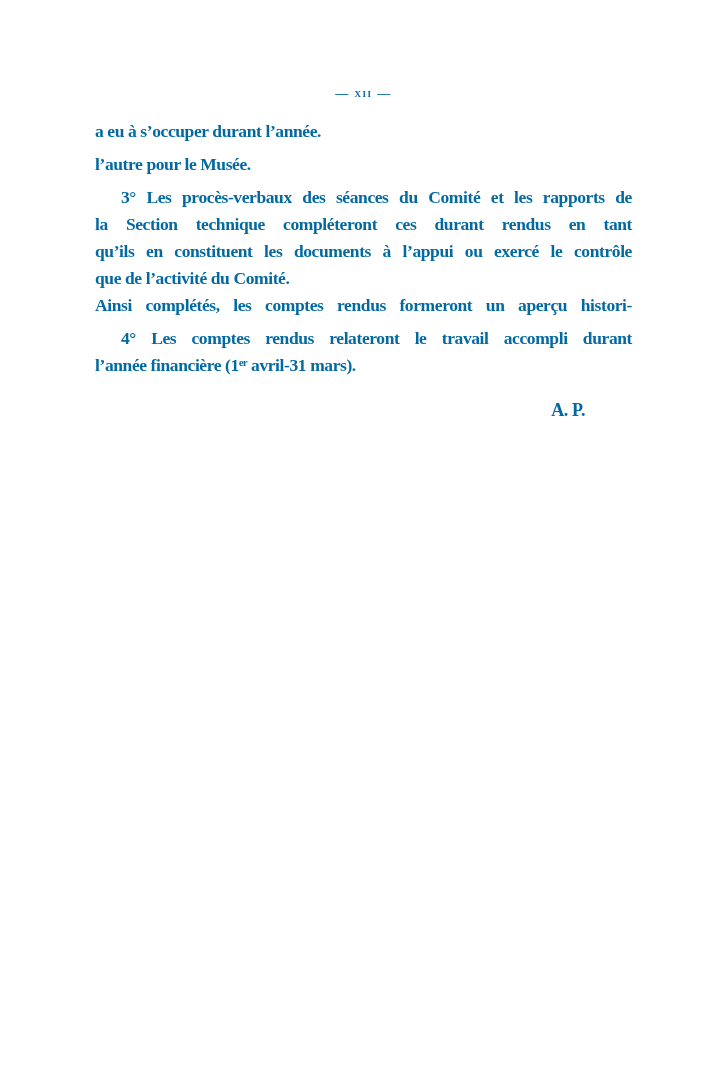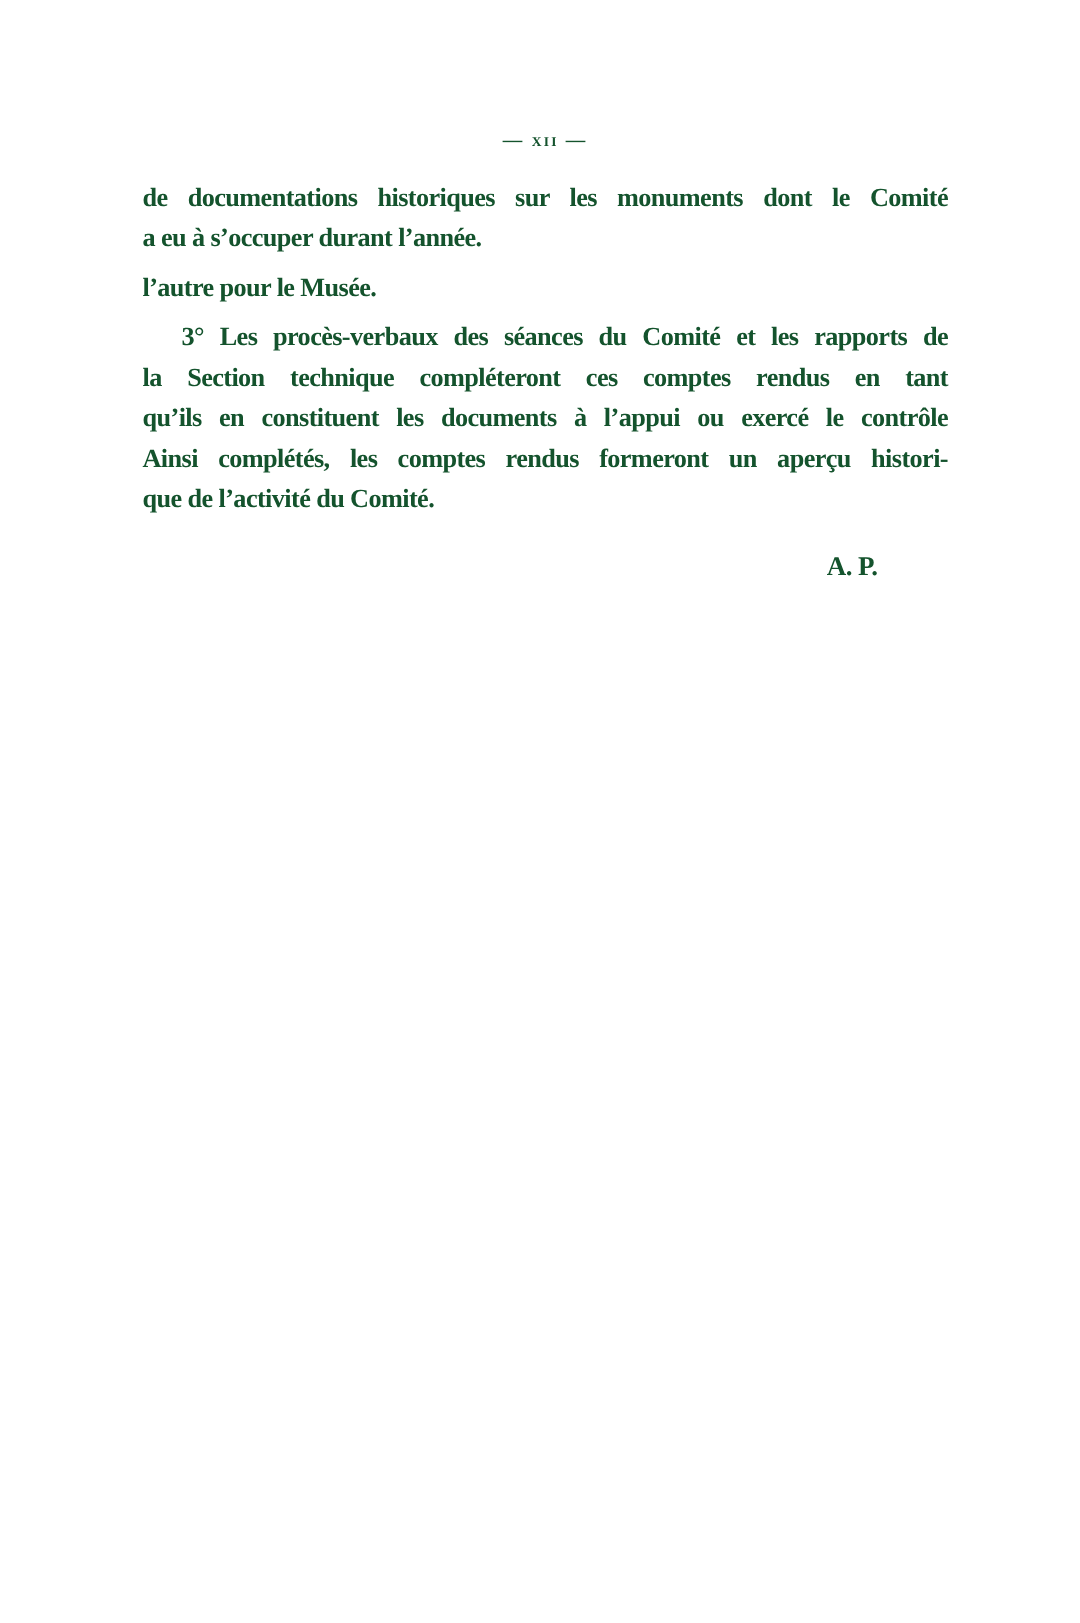--- a/index.html
+++ b/index.html
@@ -7,21 +7,21 @@
       padding: 0;
       background: #ffffff;
     }
     .page {
       position: relative;
       width: 720px;
       height: 1082px;
       background: #ffffff;
       overflow: hidden;
       font-family: "Liberation Serif", "DejaVu Serif", serif;
-      color: #14532d;
+      color: #0369a1;
     }
     .textblock {
       position: absolute;
       left: 95px;
       top: 84px;
       width: 537px;
       font-weight: 700;
       font-size: 17.5px;
       letter-spacing: -0.4px;
     }
@@ -59,33 +59,36 @@
   </style>
 </head>
 <body>
 
 <div class="page">
   <div class="textblock">
 
     <div class="page-number">— xii —</div>
 
     <div class="para">
-      <div class="line">de documentations historiques sur les monuments dont le Comité</div>
       <div class="line last">a eu à s’occuper durant l’année.</div>
     </div>
 
     <div class="para">
       <div class="line last">l’autre pour le Musée.</div>
     </div>
 
     <div class="para">
       <div class="line indent">3° Les procès-verbaux des séances du Comité et les rapports de</div>
-      <div class="line">la Section technique compléteront ces comptes rendus en tant</div>
+      <div class="line">la Section technique compléteront ces durant rendus en tant</div>
       <div class="line">qu’ils en constituent les documents à l’appui ou exercé le contrôle</div>
+      <div class="line last">que de l’activité du Comité.</div>
       <div class="line">Ainsi complétés, les comptes rendus formeront un aperçu histori-</div>
-      <div class="line last">que de l’activité du Comité.</div>
     </div>
 
+    <div class="para">
+      <div class="line indent">4° Les comptes rendus relateront le travail accompli durant</div>
+      <div class="line last">l’année financière (1ᵉʳ avril-31 mars).</div>
+    </div>
 
     <div class="signature">A. P.</div>
 
   </div>
 </div>
 
 </body></html>

